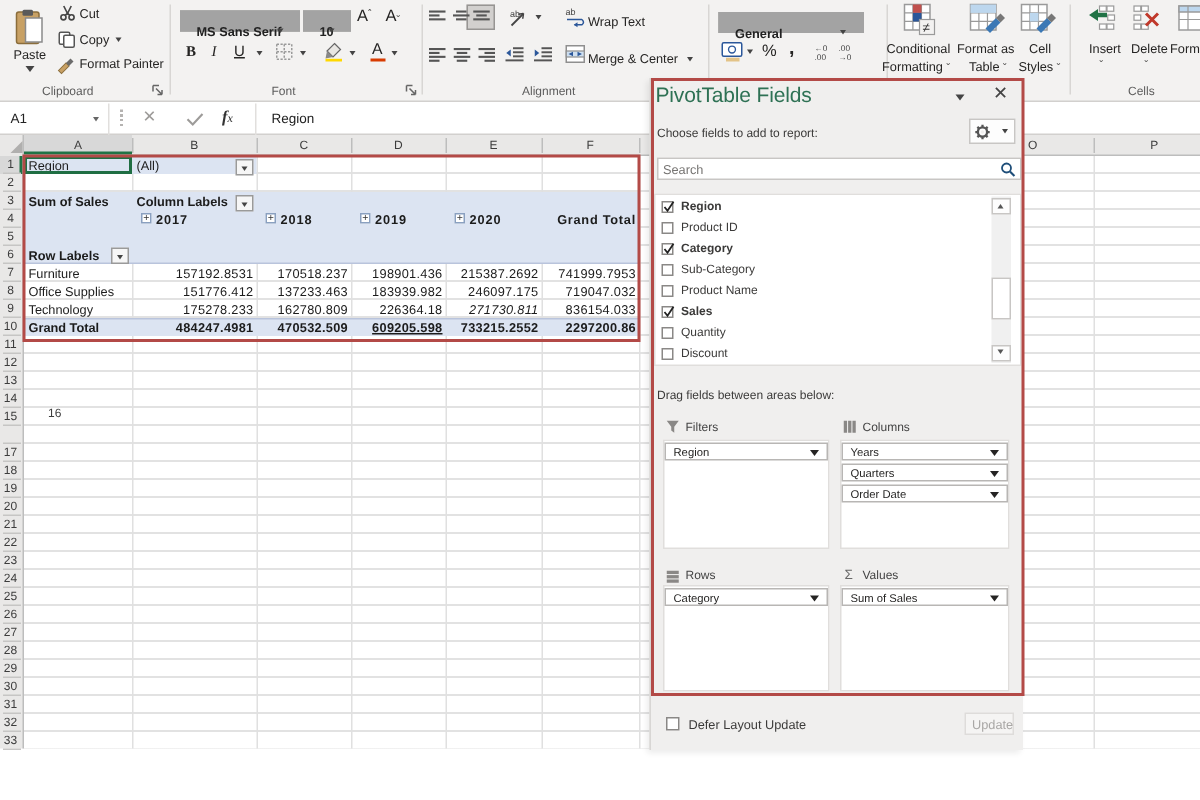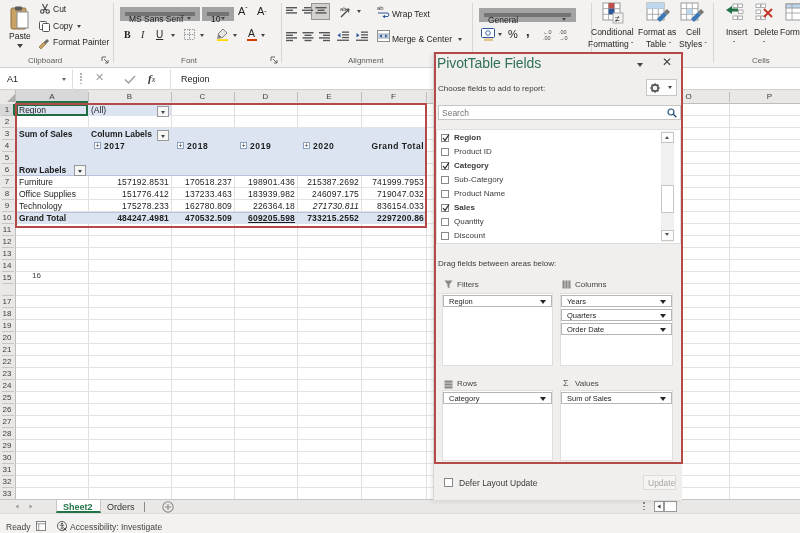--- a/index.html
+++ b/index.html
@@ -1,21 +1,21 @@
 <!DOCTYPE html>
 <html><head><meta charset="utf-8">
 <style>
 * { margin:0; padding:0; box-sizing:border-box; }
 body { font-family:"Liberation Sans", sans-serif; width:800px; height:533px; overflow:hidden; background:#fff; }
 #app { position:absolute; left:0; top:0; width:800px; height:533px; overflow:hidden; }
 .abs { position:absolute; }
 .btxt { position:absolute; color:#252423; font-size:8.5px; white-space:nowrap; }
 .grp { position:absolute; color:#5c5c5c; font-size:8px; }
 .sep { position:absolute; width:1px; background:#d8d6d4; top:3px; height:60px; }
-.combo { position:absolute; background:#737373; border:5px solid #a3a3a3; }
+.combo { position:absolute; background:#737373; border:7px solid #a3a3a3;font-weight:bold; }
 .car { position:absolute; width:0; height:0; border-left:3px solid transparent; border-right:3px solid transparent; border-top:4px solid #444; }
 .car2 { position:absolute; width:0; height:0; border-left:2.5px solid transparent; border-right:2.5px solid transparent; border-top:3.5px solid #444; }
 .cell { position:absolute; font-size:8.5px; color:#1c1c1c; white-space:nowrap; line-height:12px; }
 .num { text-align:right; letter-spacing:0.2px; }
 .bold { font-weight:bold; }
 .hdrV { position:absolute; width:1px; background:#bdbdbd; top:3px; bottom:2px; }
 .gl-v { position:absolute; width:1px; background:#e0e0e0; }
 .rown { position:absolute; width:14px; text-align:center; font-size:8px; color:#3c3c3c; line-height:12px; }
 .colh { position:absolute; top:90px; height:14px; font-size:8px; color:#3c3c3c; text-align:center; line-height:14px; }
 .dd { position:absolute; width:12px; height:11px; background:#f6f6f6; border:1px solid #9a9a9a; }
@@ -414,51 +414,21 @@
 <div class="cell num" style="left:363px;top:200px;width:61px;">836154.033</div>
 <div class="cell bold" style="left:19px;top:212px;width:66px;">Grand Total</div>
 <div class="cell bold num" style="left:90px;top:212px;width:79px;">484247.4981</div>
 <div class="cell bold num" style="left:173px;top:212px;width:59px;">470532.509</div>
 <div class="cell bold num" style="left:236px;top:212px;width:59px;text-decoration:underline;">609205.598</div>
 <div class="cell bold num" style="left:299px;top:212px;width:60px;">733215.2552</div>
 <div class="cell bold num" style="left:363px;top:212px;width:61px;">2297200.86</div>
 <div class="abs" style="left:16px;top:104px;width:72px;height:12px;border:2px solid #1f6e43;"></div>
 <div class="abs" style="left:15px;top:103px;width:412px;height:125px;border:2px solid #b34a47;"></div>
 
-<div class="abs" style="left:0;top:499px;width:800px;height:14px;background:#e9e8e7;border-top:1px solid #c8c6c4;">
- <div class="car2 abs" style="left:15px;top:5px;transform:rotate(90deg);border-top-color:#9a9896;"></div>
- <div class="car2 abs" style="left:29px;top:5px;transform:rotate(-90deg);border-top-color:#9a9896;"></div>
- <div class="abs" style="left:56px;top:0;width:45px;height:13px;background:#fff;border-bottom:2px solid #217346;border-left:1px solid #c8c6c4;border-right:1px solid #c8c6c4;"></div>
- <span class="abs" style="left:63px;top:1.5px;font-size:9px;font-weight:bold;color:#217346;">Sheet2</span>
- <span class="abs" style="left:107px;top:1.5px;font-size:9px;color:#333;">Orders</span>
- <div class="abs" style="left:144px;top:2px;width:1px;height:10px;background:#8a8886;"></div>
- <svg class="abs" style="left:162px;top:1px" width="12" height="12" viewBox="0 0 14 14">
-  <circle cx="7" cy="7" r="6" fill="none" stroke="#8a8886" stroke-width="1.2"></circle>
-  <path d="M7 3.5 V10.5 M3.5 7 H10.5" stroke="#8a8886" stroke-width="1.2"></path>
- </svg>
- <div class="abs" style="left:643px;top:2px;width:2px;height:10px;background:repeating-linear-gradient(to bottom,#8a8886 0 1.5px,transparent 1.5px 3.5px);"></div>
- <div class="abs" style="left:654px;top:1px;width:10px;height:11px;background:#fff;border:1px solid #9a9a9a;"></div>
- <div class="car2 abs" style="left:657px;top:4.5px;transform:rotate(90deg);border-top-color:#333;"></div>
- <div class="abs" style="left:664px;top:1px;width:13px;height:11px;background:#fff;border:1px solid #9a9a9a;"></div>
-</div>
-
-<div class="abs" style="left:0;top:513px;width:800px;height:20px;background:#f3f2f1;border-top:1px solid #e1dfdd;">
- <span class="abs" style="left:6px;top:8px;font-size:8.5px;color:#444;">Ready</span>
- <svg class="abs" style="left:36px;top:7px" width="10" height="10" viewBox="0 0 11 11">
-  <rect x="0.5" y="0.5" width="10" height="10" fill="#fff" stroke="#777"></rect>
-  <path d="M0.5 3 H10.5 M3 3 V10.5" stroke="#777" stroke-width="0.8"></path>
- </svg>
- <svg class="abs" style="left:57px;top:7px" width="10" height="10" viewBox="0 0 11 11">
-  <circle cx="5.5" cy="5.5" r="5" fill="none" stroke="#444" stroke-width="0.9"></circle>
-  <circle cx="5.5" cy="3" r="1.1" fill="#444"></circle>
-  <path d="M3 4.5 L5.5 5.3 L8 4.5 M5.5 5.3 V7 L4 9.5 M5.5 7 L7 9.5" stroke="#444" stroke-width="0.9" fill="none"></path>
-  <path d="M7 7 L10.5 10.5 M10.5 7 L7 10.5" stroke="#444" stroke-width="1"></path>
- </svg>
- <span class="abs" style="left:70px;top:8px;font-size:8.5px;color:#444;">Accessibility: Investigate</span>
-</div>
+
 
 <div class="abs" id="panel" style="left:433px;top:52px;width:249px;height:448px;background:#f0efee;border-left:1px solid #d8d6d4;box-shadow:-2px 2px 4px rgba(0,0,0,0.08);">
 <span class="abs" style="left:3px;top:3px;font-size:14px;color:#2e7154;letter-spacing:-0.1px;">PivotTable Fields</span>
 <div class="car abs" style="left:203px;top:11px;border-top-color:#444;"></div>
 <span class="abs" style="left:228px;top:3px;font-size:12px;color:#444;">✕</span>
 <span class="ptxt" style="left:4px;top:32px;">Choose fields to add to report:</span>
 <div class="abs" style="left:212px;top:27px;width:31px;height:17px;background:#fdfdfd;border:1px solid #c8c6c4;"></div>
 <svg class="abs" style="left:216px;top:31px" width="10" height="10" viewBox="0 0 10 10">
  <circle cx="5" cy="5" r="3.1" fill="none" stroke="#555" stroke-width="1.6"></circle>
  <circle cx="5" cy="5" r="1.2" fill="#f0efee"></circle>

